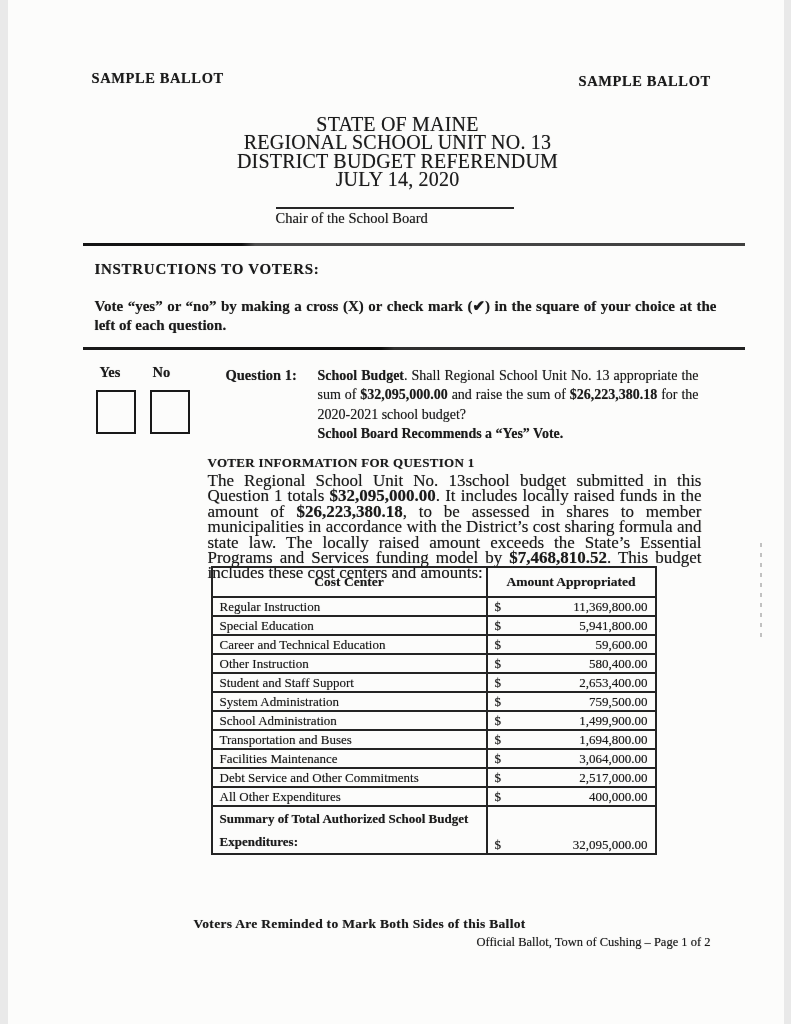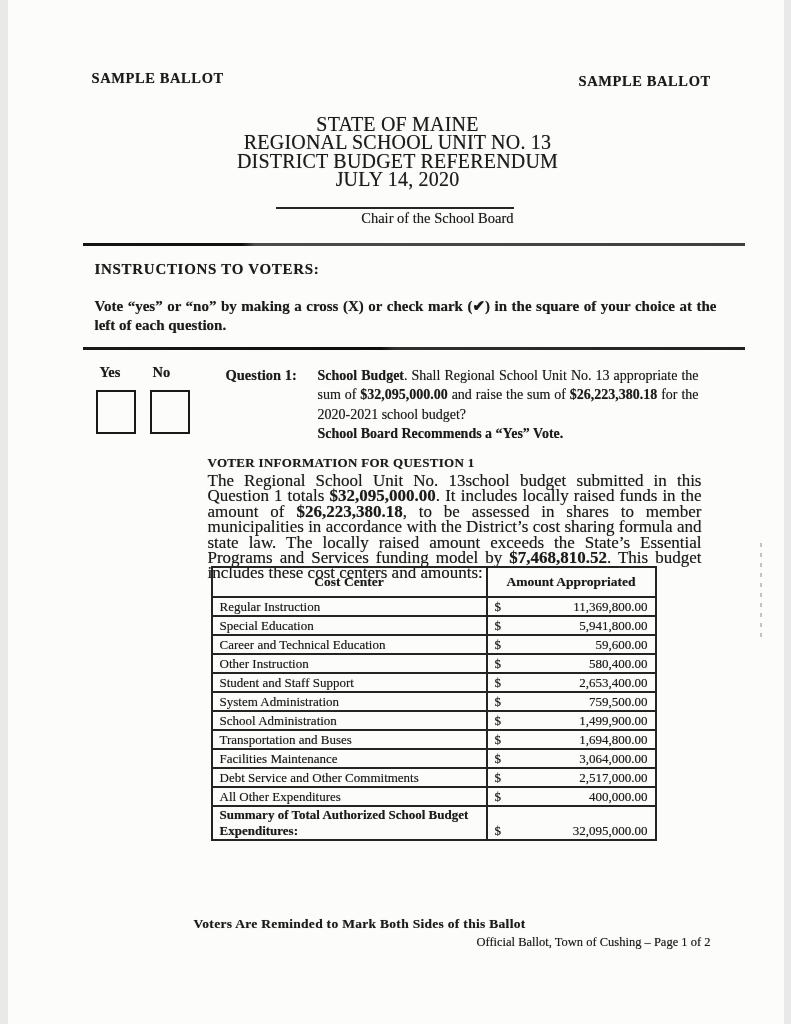--- a/index.html
+++ b/index.html
@@ -15,21 +15,21 @@
     text-shadow:0 0 0.7px rgba(25,25,25,0.5);
   }
   .b { font-weight:bold; }
 
   
   .stamp { position:absolute; font-size:14.5px; font-weight:bold; letter-spacing:0.6px; }
   .stamp-left  { left:84px;  top:70px; }
   .stamp-right { left:571px; top:73px; }
   .title-block { position:absolute; left:0; top:89px; width:780px; text-align:center;
                  font-size:20px; line-height:18.4px; letter-spacing:0.2px;margin-top:26px; }
-  .signature { position:absolute; left:268px; top:207px; width:238px; text-align:right; }
+  .signature { position:absolute; left:268px; top:207px; width:238px; text-align:left; }
   .sig-line { border-top:2px solid #262626; width:100%; height:0; }
   .sig-caption { font-size:14.5px; padding-top:1px; }
 
   
   .rule { position:absolute; left:75px; width:662px; height:3px; }
   .rule-1 { top:243px;
     background:linear-gradient(90deg,#141414 0%,#101010 24%,#4c4c4c 26%,#3f3f3f 100%); }
   .rule-2 { top:347px;
     background:linear-gradient(90deg,#1a1a1a 0%,#0d0d0d 45%,#303030 47%,#222 100%); }
 
@@ -61,21 +61,21 @@
   
   .budget-table { position:absolute; left:203px; top:566px; width:444px;
     border-collapse:collapse; font-size:13px; color:#1b1b1b; table-layout:fixed; }
   .budget-table th, .budget-table td { border:2px solid #242424; }
   .budget-table th { height:30px; text-align:center; font-size:13.5px; font-weight:bold; }
   .budget-table col.c-cost { width:275px; }
   .budget-table col.c-amt  { width:169px; }
   .budget-table tbody td { height:19px; padding:0 7px; }
   .amount-wrap { display:flex; justify-content:space-between; align-items:baseline; }
   .summary-row td { padding:2px 7px; }
-  .summary-row td:first-child { font-weight:bold; line-height:16px; }
+  .summary-row td:first-child { font-weight:bold; line-height:23px; }
   .summary-row td:last-child { vertical-align:bottom; }
 
   
   .footer-reminder { position:absolute; left:186px; top:916px;
     font-size:13.5px; font-weight:bold; letter-spacing:0.3px;text-align:center; }
   .footer-page { position:absolute; left:400px; top:935px; width:303px;
     font-size:12.5px; text-align:right; }
 
   
   .artifact { position:absolute; left:752px; top:543px; width:2px; height:100px;

